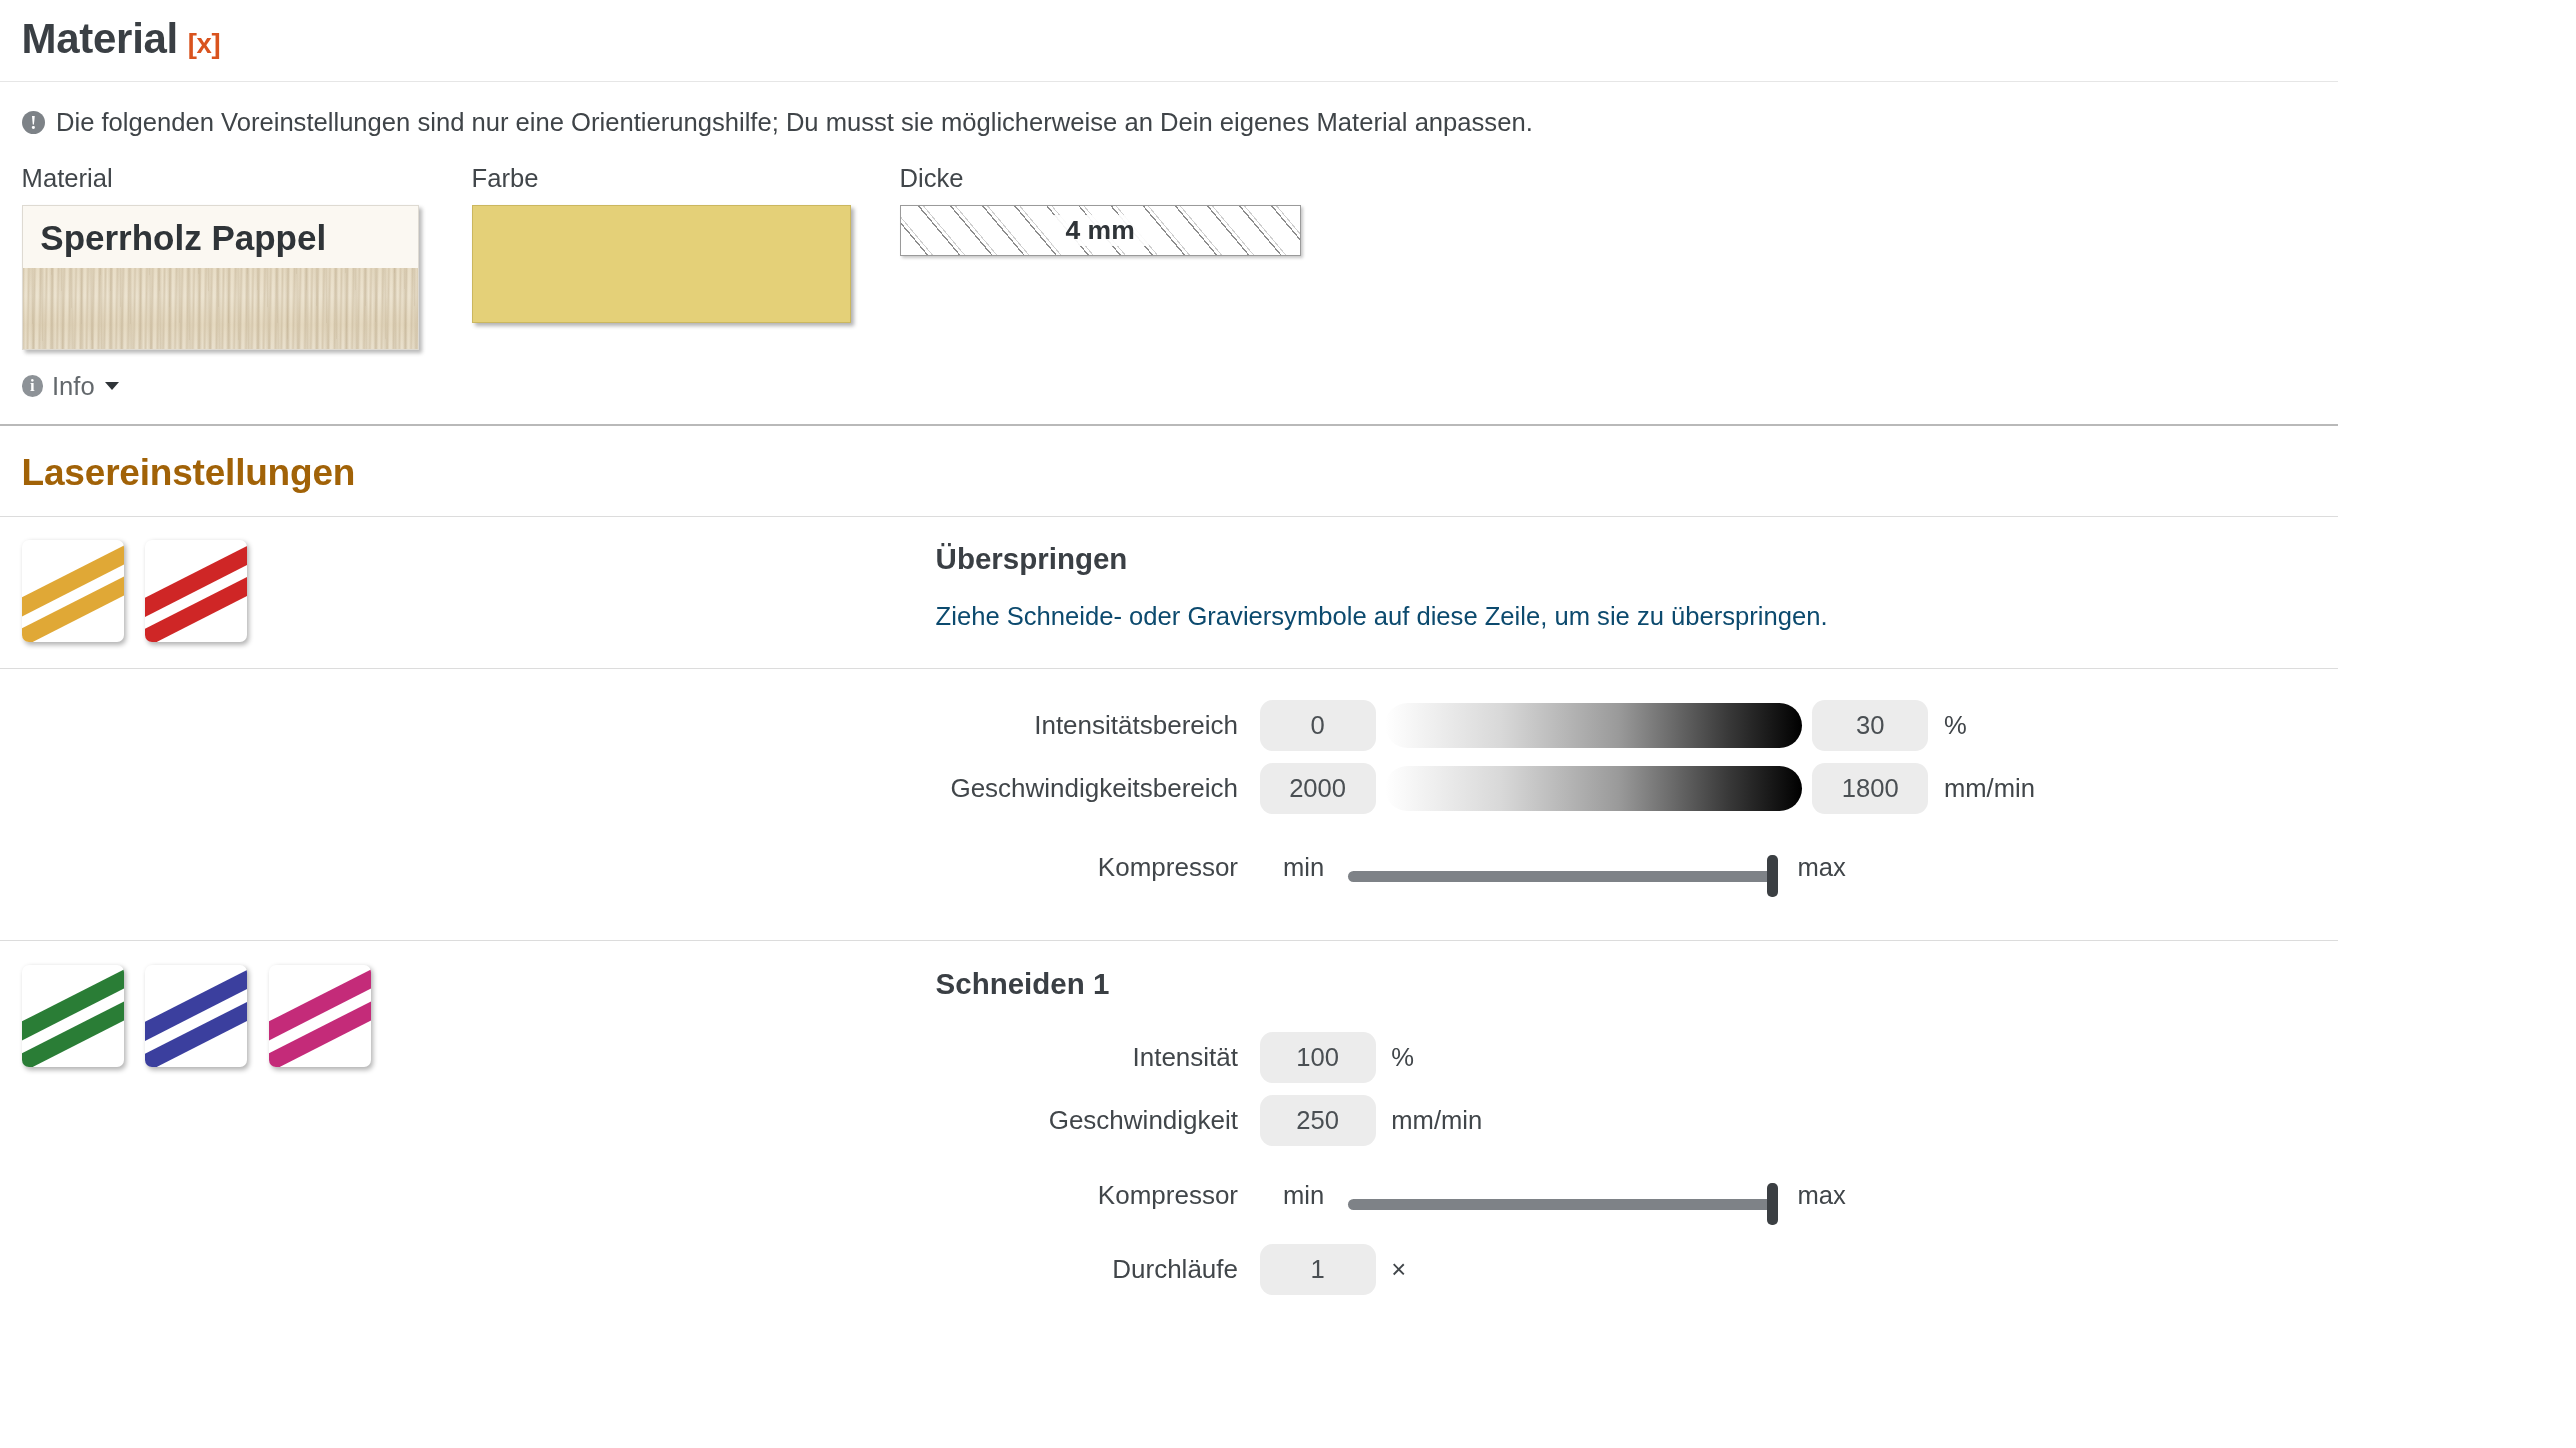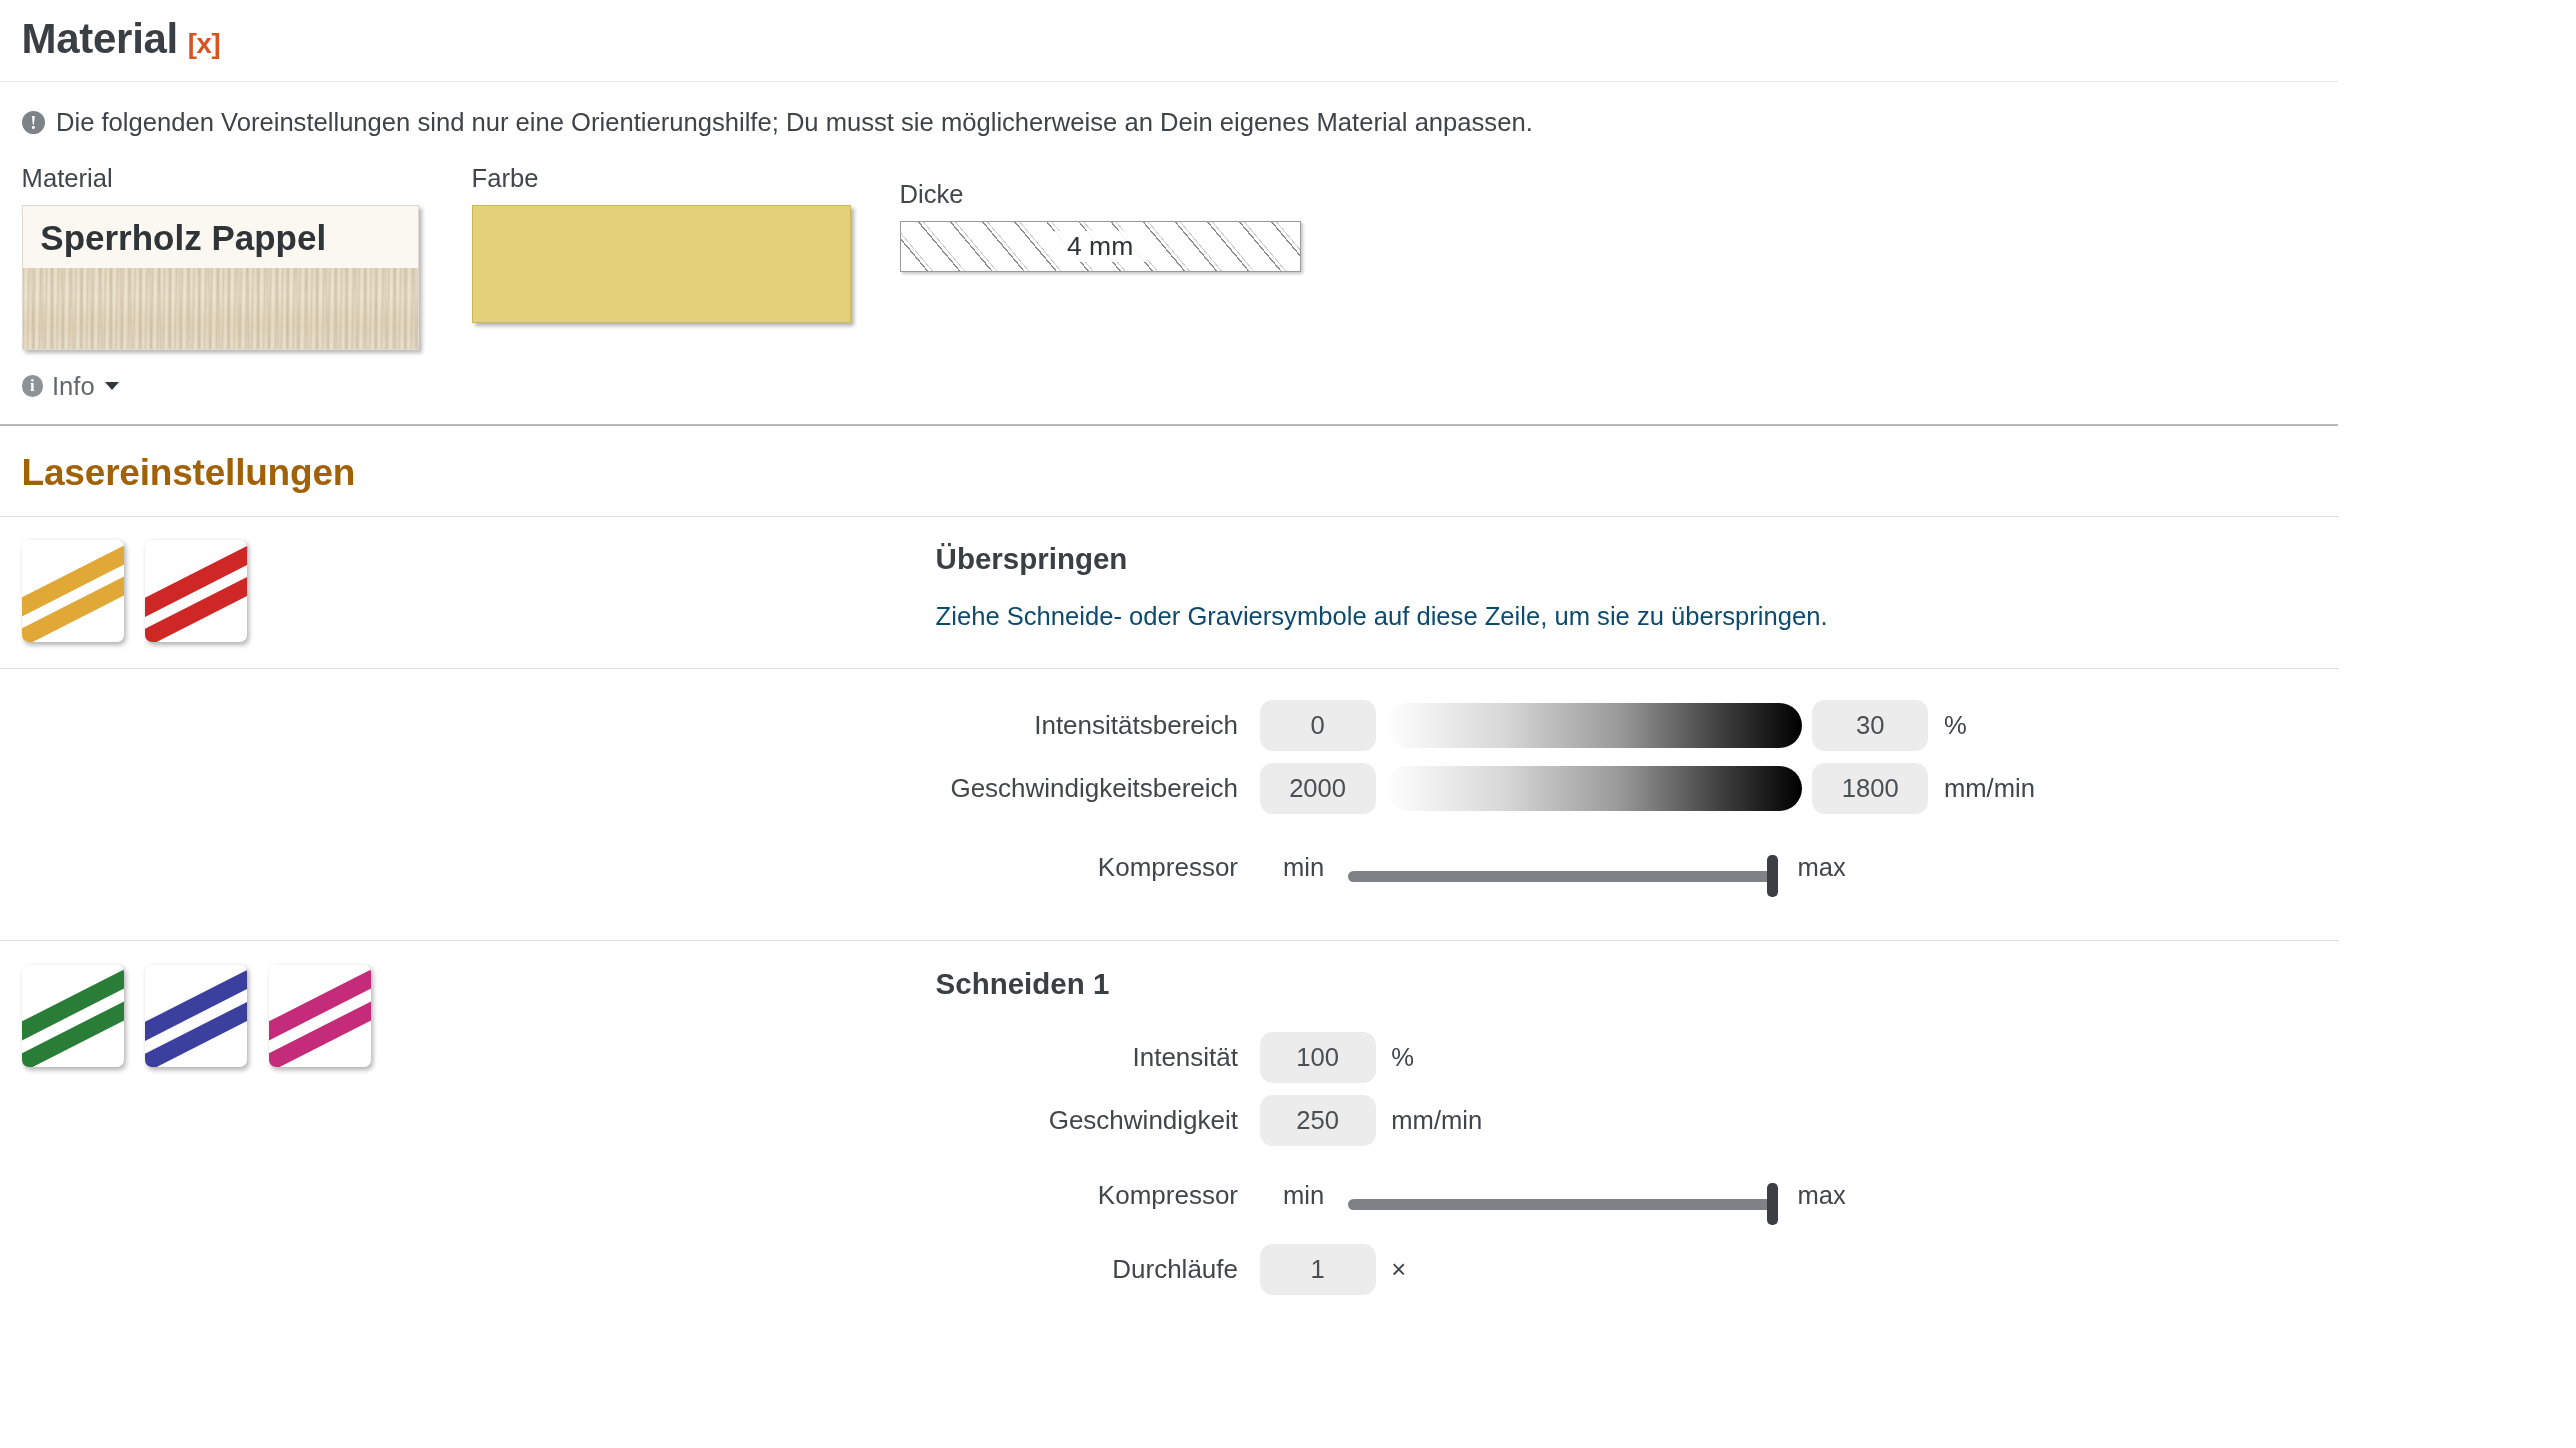--- a/index.html
+++ b/index.html
@@ -106,40 +106,40 @@
 
   .color-field { margin-left: 53px; }
   .color-swatch {
     width: 379px;
     height: 118px;
     background: #e4d078;
     border: 1px solid #cbb75f;
     box-shadow: 2.9px 2.9px 3.9px rgba(0,0,0,0.30);
   }
 
-  .thick-field { margin-left: 49px; margin-top: 16px; }
+  .thick-field { margin-left: 49px; }
   .thick-bar {
     width: 401px;
     height: 51px;
     border: 1px solid #9a9a9a;
     box-shadow: 2px 2px 2.9px rgba(0,0,0,0.22);
     position: relative;
     background:
       repeating-linear-gradient(50deg,
         #ffffff 0px, #ffffff 19.7px,
         #8d8d8d 19.7px, #8d8d8d 21px,
         #ffffff 21px, #ffffff 23.6px,
         #cfcfcf 23.6px, #cfcfcf 24.6px);
     display: flex;
     align-items: center;
     justify-content: center;
   }
   .thick-label {
     font-size: 26.5px;
-    font-weight: normal;
+    font-weight: bold;
     color: #2f3438;
     background: rgba(255,255,255,0.92);
     padding: 0 13.8px;
     border-radius: 2.9px;
     position: relative;
     z-index: 2;
   }
 
   
   .info-row {

